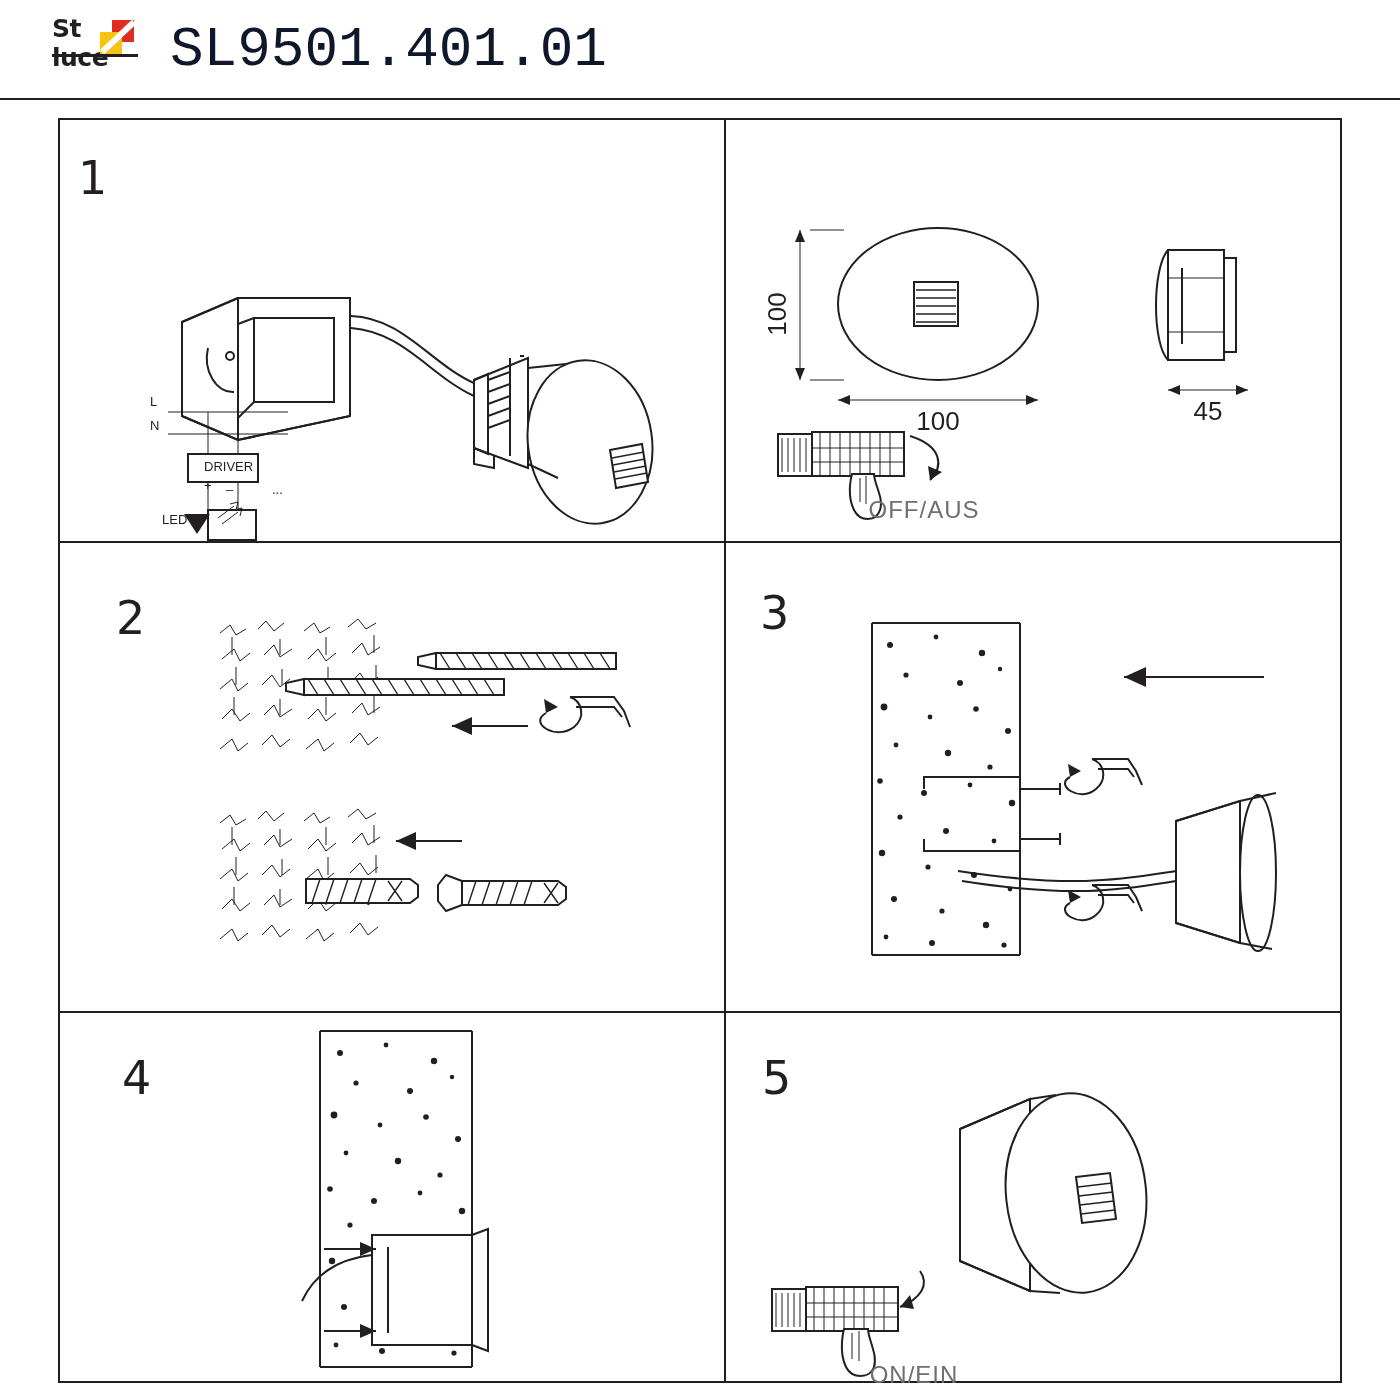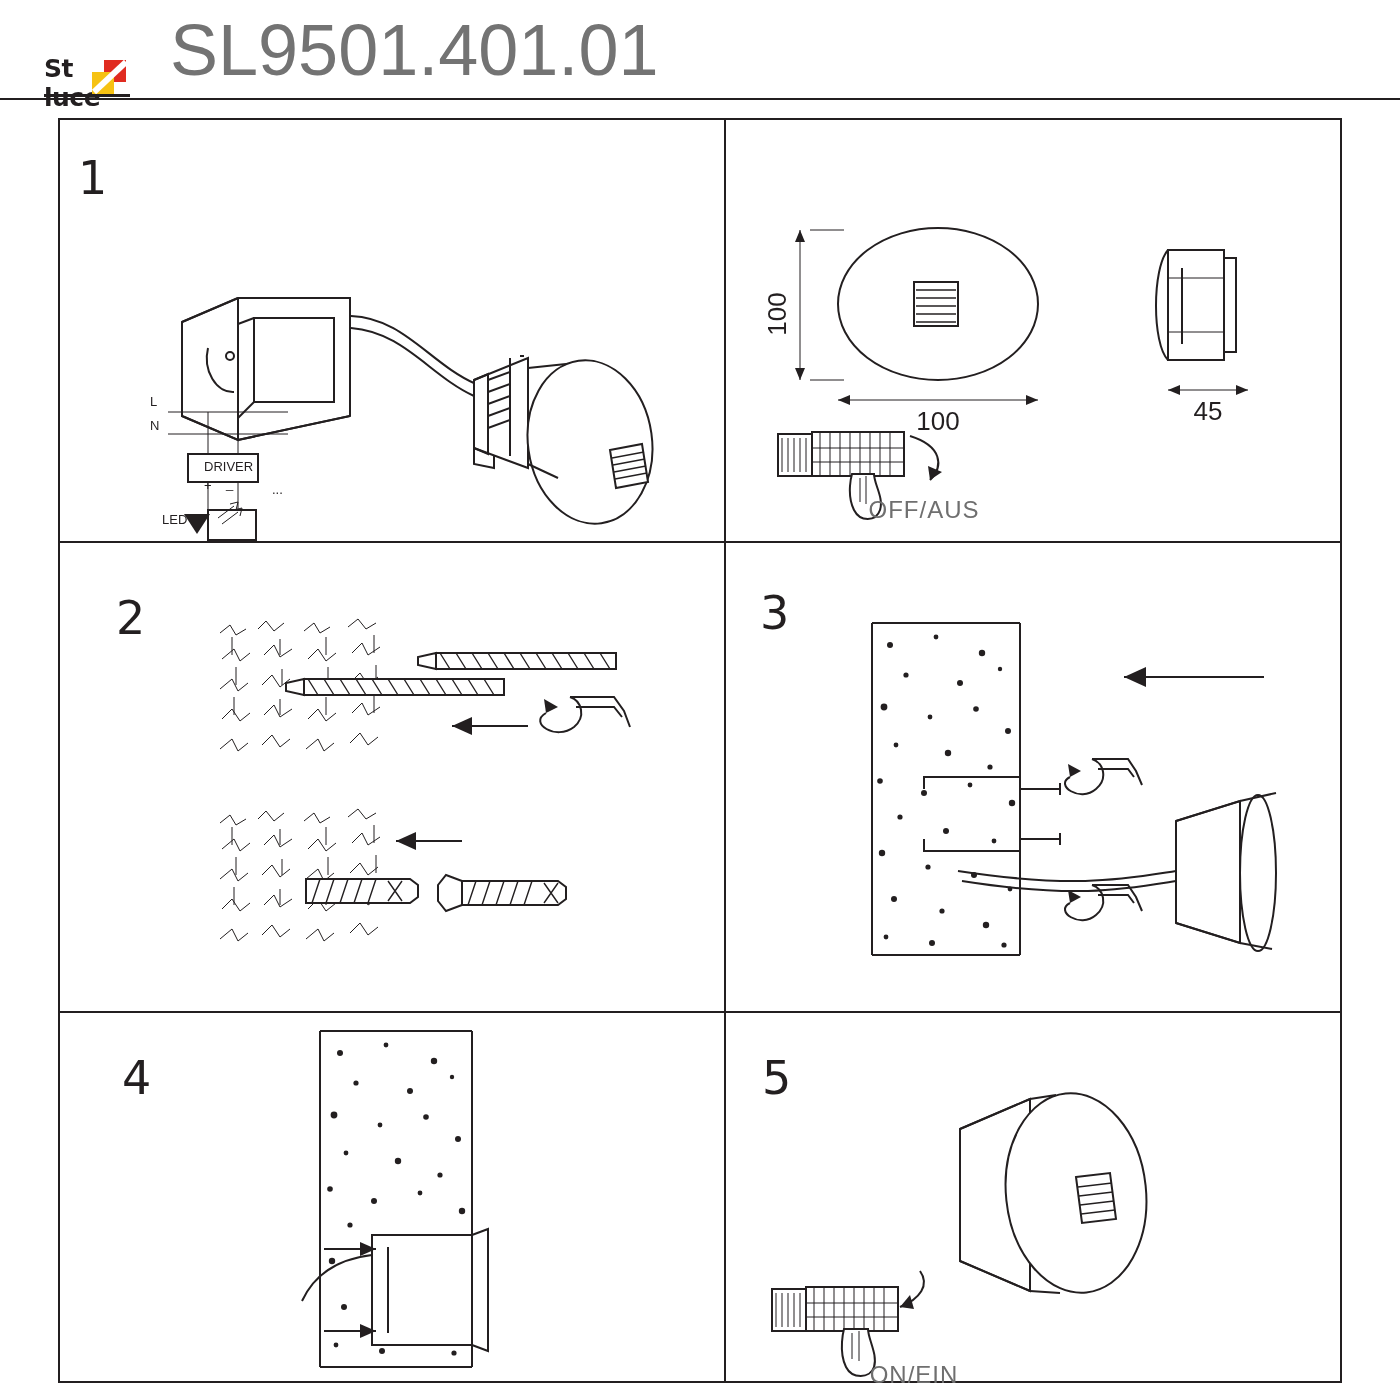--- a/index.html
+++ b/index.html
@@ -18,22 +18,22 @@
 
   
   #header {
     position: absolute;
     left: 0; top: 0;
     width: 1400px; height: 100px;
     border-bottom: 2px solid #231f20;
   }
   #logo {
     position: absolute;
-    left: 44px; top: 14px;
-    width: 86px; height: 72px; margin-top: 40px;
+    left: 52px; top: 14px;
+    width: 86px; height: 72px;
   }
   #logo .logo-text {
     position: absolute;
     left: 0; top: 0;
     font-family: "DejaVu Sans", sans-serif;
     font-weight: bold;
     font-size: 25px;
     line-height: 29px;
     color: #231f20;
     letter-spacing: -0.5px;
@@ -57,24 +57,24 @@
   }
   #logo .logo-rule {
     position: absolute;
     left: 0; top: 40px;
     width: 86px; height: 3px;
     background: #231f20;
   }
   #model {
     position: absolute;
     left: 170px; top: 16px;
-    font-family: Liberation Sans, sans-serif;
-    font-size: 72px;
+    font-family: Liberation Mono, monospace;
+    font-size: 56px;
     line-height: 68px;
-    color: #737373;
+    color: #0f172a;
     letter-spacing: 0px;
   }
 
   
   .panel {
     position: absolute;
     border: 2px solid #231f20;
     background: #fff;
   }
   #p1 { left: 58px;  top: 118px;  width: 668px; height: 425px; }

